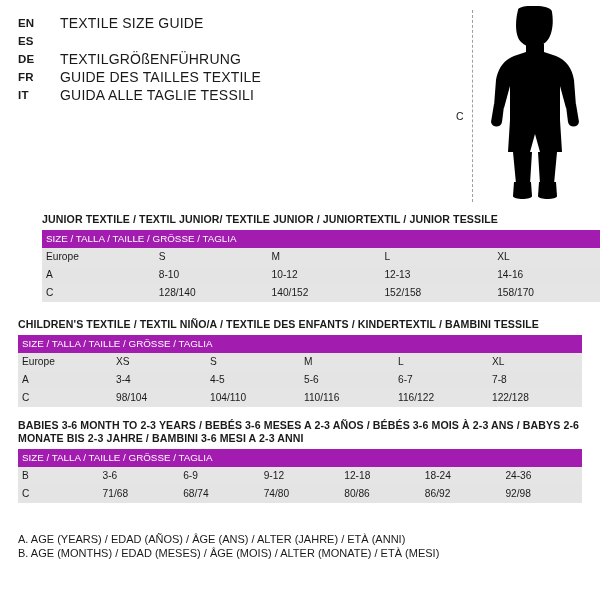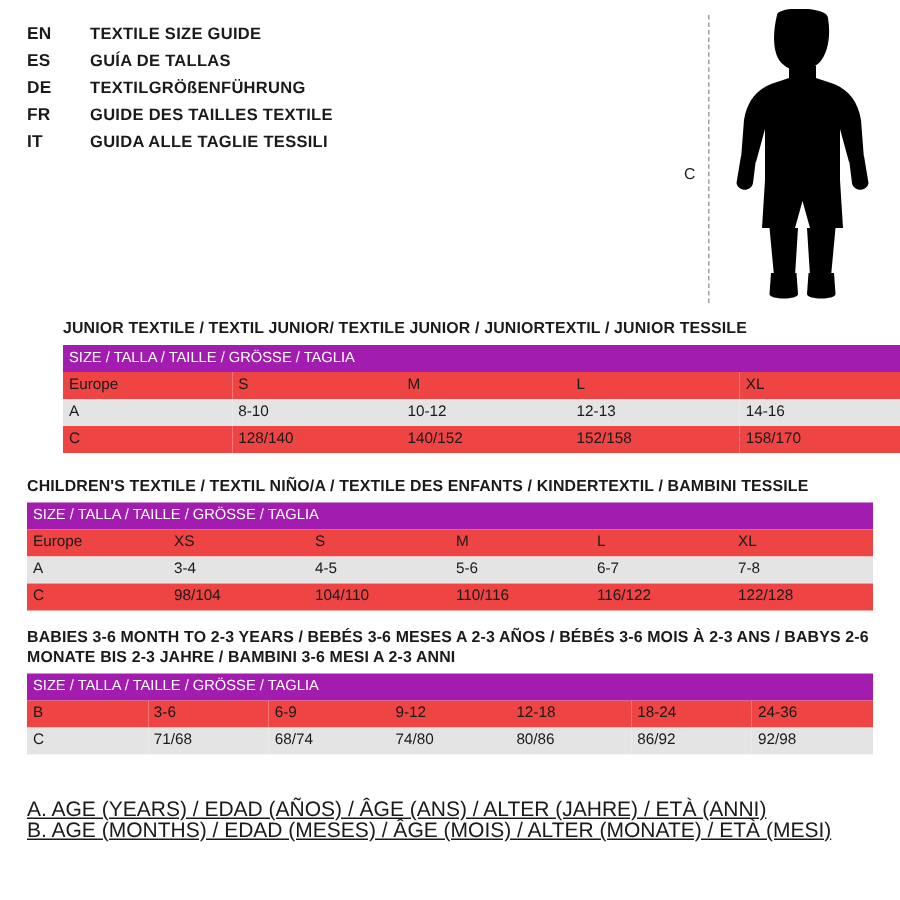--- a/index.html
+++ b/index.html
@@ -35,22 +35,22 @@
     line-height: 18px;
   }
   .lang-code {
     width: 42px;
     font-size: 11.5px;
     font-weight: bold;
     letter-spacing: .2px;
     color: #1a1a1a;
   }
   .lang-text {
-    font-size: 11px;
-    font-weight: bold;
+    font-size: 14px;
+    font-weight: normal;
     letter-spacing: .2px;
     color: #1a1a1a;
   }
 
   
   .figure-area {
     position: absolute;
     top: 6px;
     left: 450px;
     width: 140px;
@@ -111,52 +111,50 @@
     background: #a21caf;
     color: #ffffff;
     font-size: 9.8px;
     font-weight: normal;
     padding: 3px 0 3px 4px;
   }
   tr.shade td {
     background: #e4e4e4;
   }
   tr.plain td {
-    background: #ef4444;
+    background: #e5e5e5;
   }
   td.label-col {
     width: 88px;
   }
 
   
   .legend {
     position: absolute;
     left: 18px;
     width: 564px;
   }
   .legend div {
-    font-size: 14px;
+    font-size: 11px;
     line-height: 14px;
     color: #1a1a1a;
-    text-decoration: underline;
   }
 </style>
 </head>
 <body>
 
 <div class="page">
 
   <div class="lang-block">
     <div class="lang-row">
       <span class="lang-code">EN</span>
       <span class="lang-text">TEXTILE SIZE GUIDE</span>
     </div>
     <div class="lang-row">
       <span class="lang-code">ES</span>
-      <span class="lang-text">GUÍA DE TALLAS</span>
     </div>
     <div class="lang-row">
       <span class="lang-code">DE</span>
       <span class="lang-text">TEXTILGRÖßENFÜHRUNG</span>
     </div>
     <div class="lang-row">
       <span class="lang-code">FR</span>
       <span class="lang-text">GUIDE DES TAILLES TEXTILE</span>
     </div>
     <div class="lang-row">

